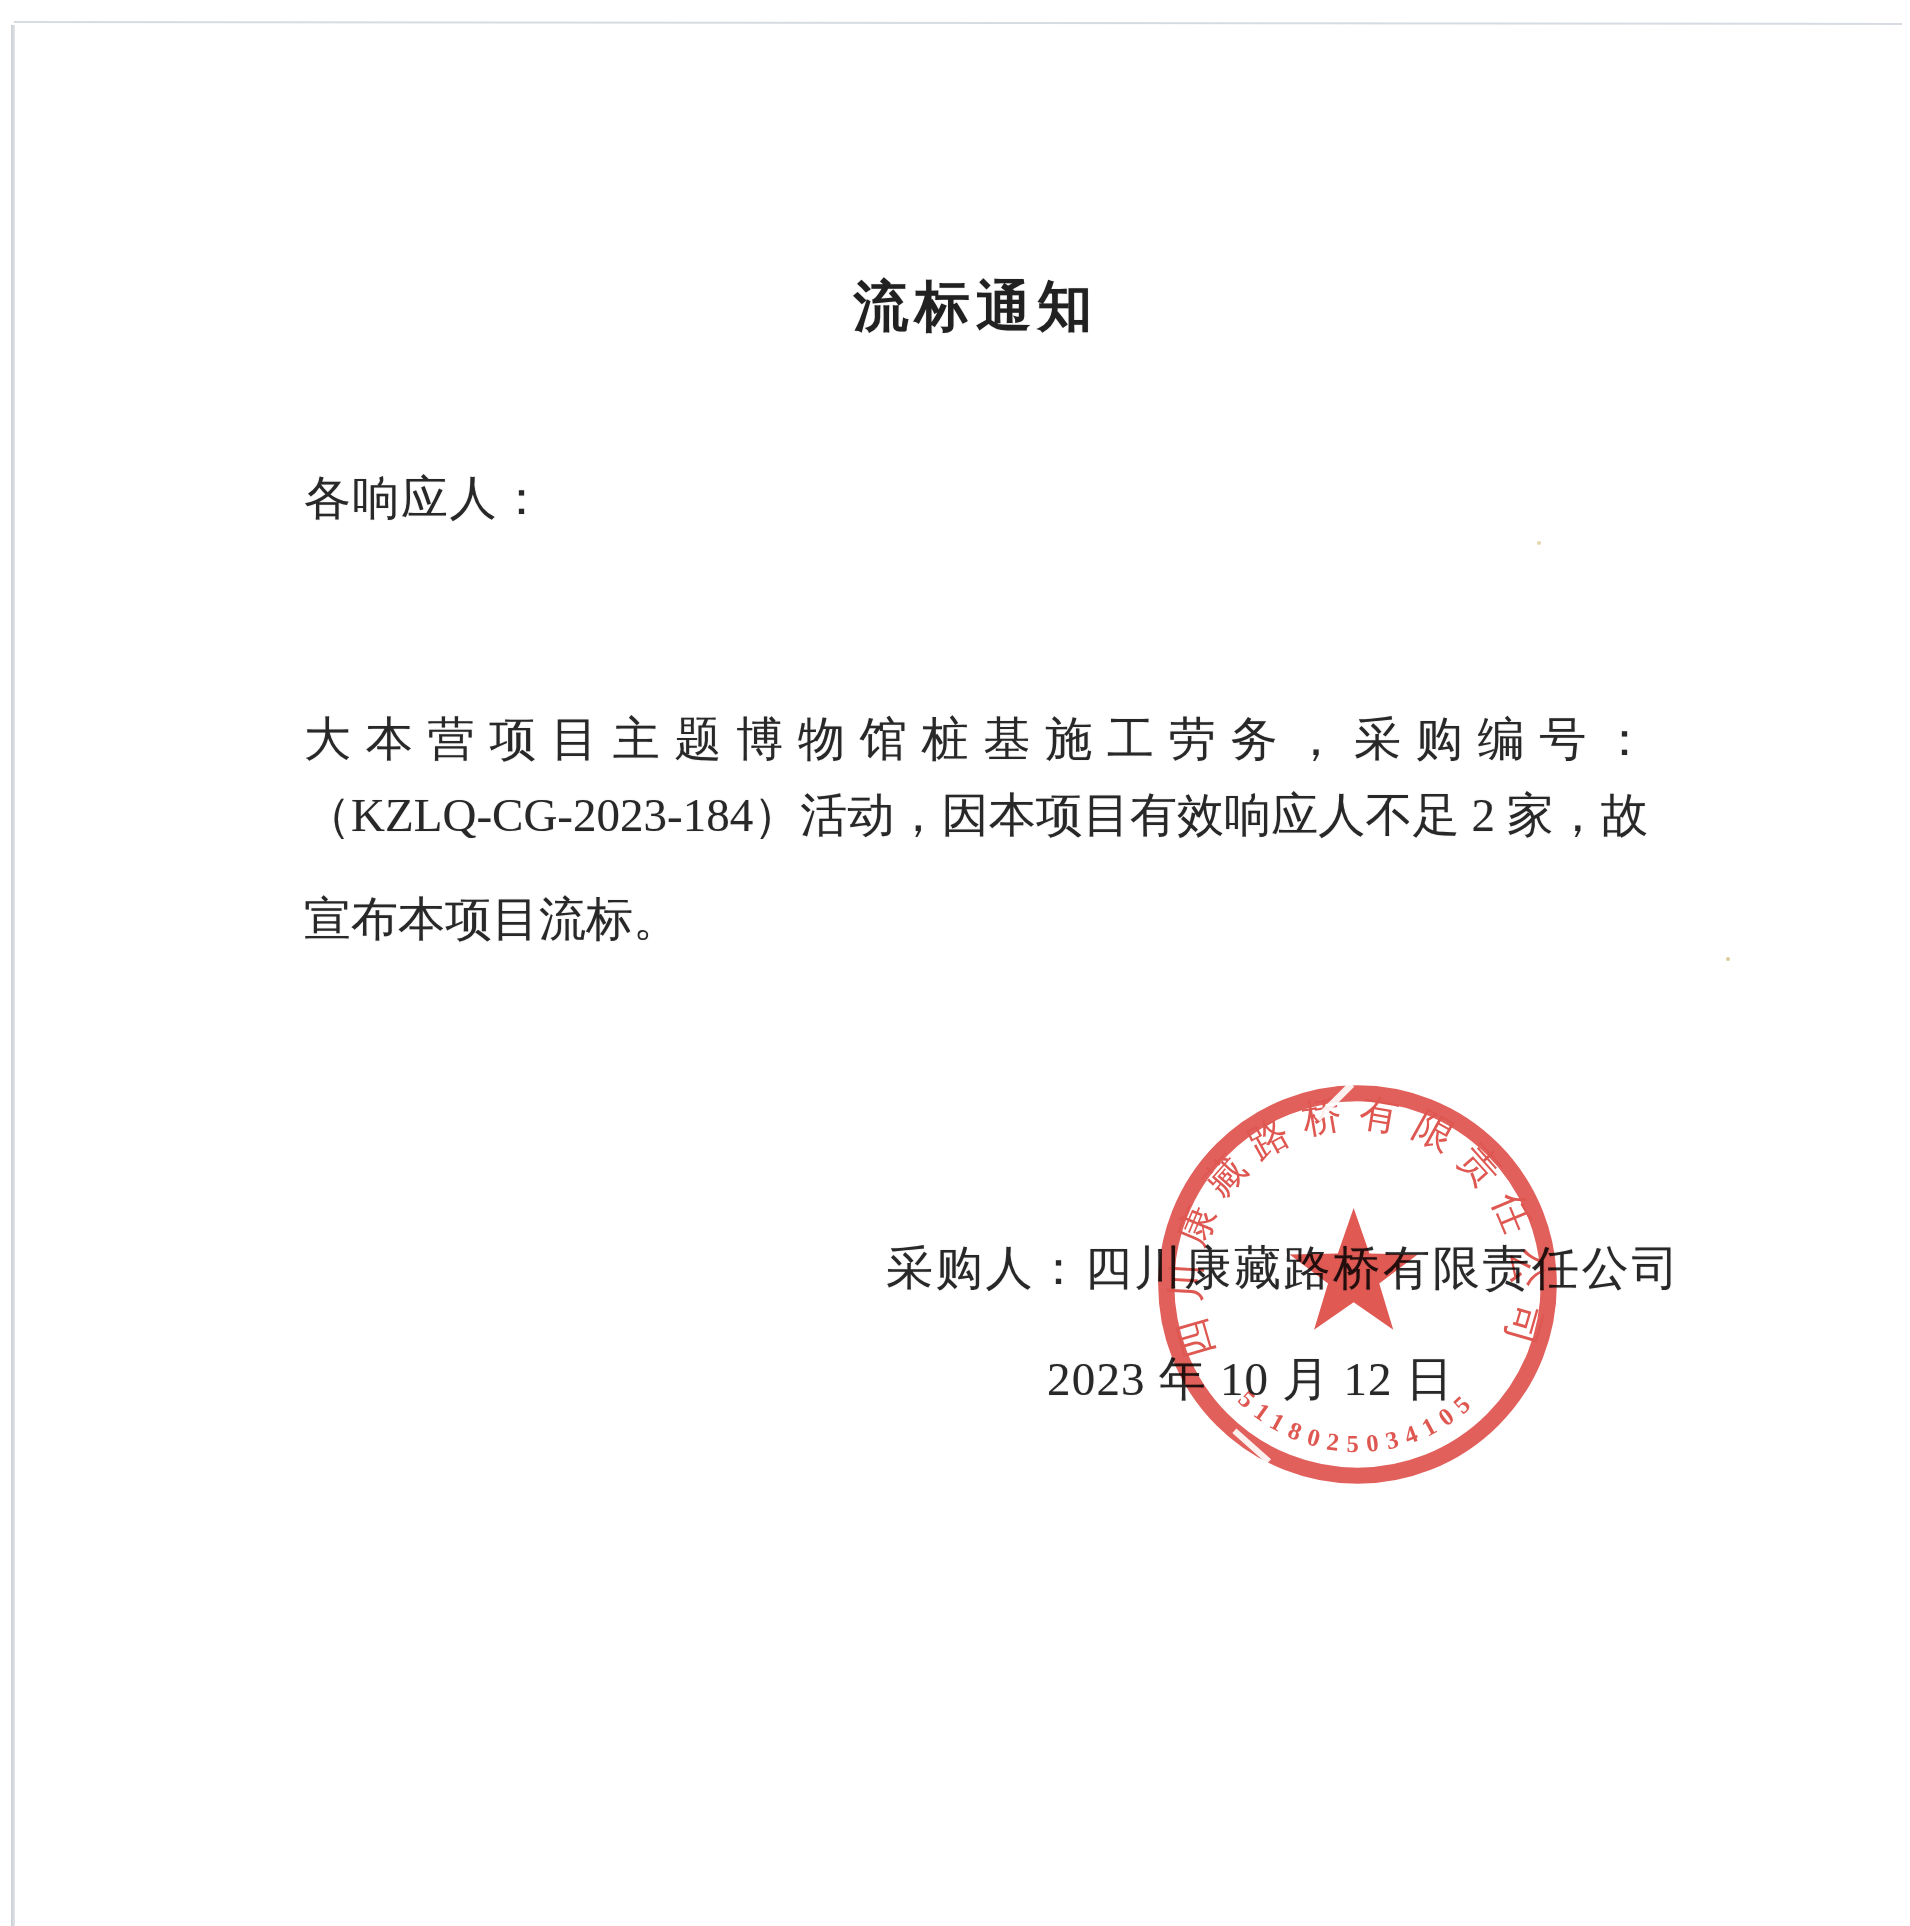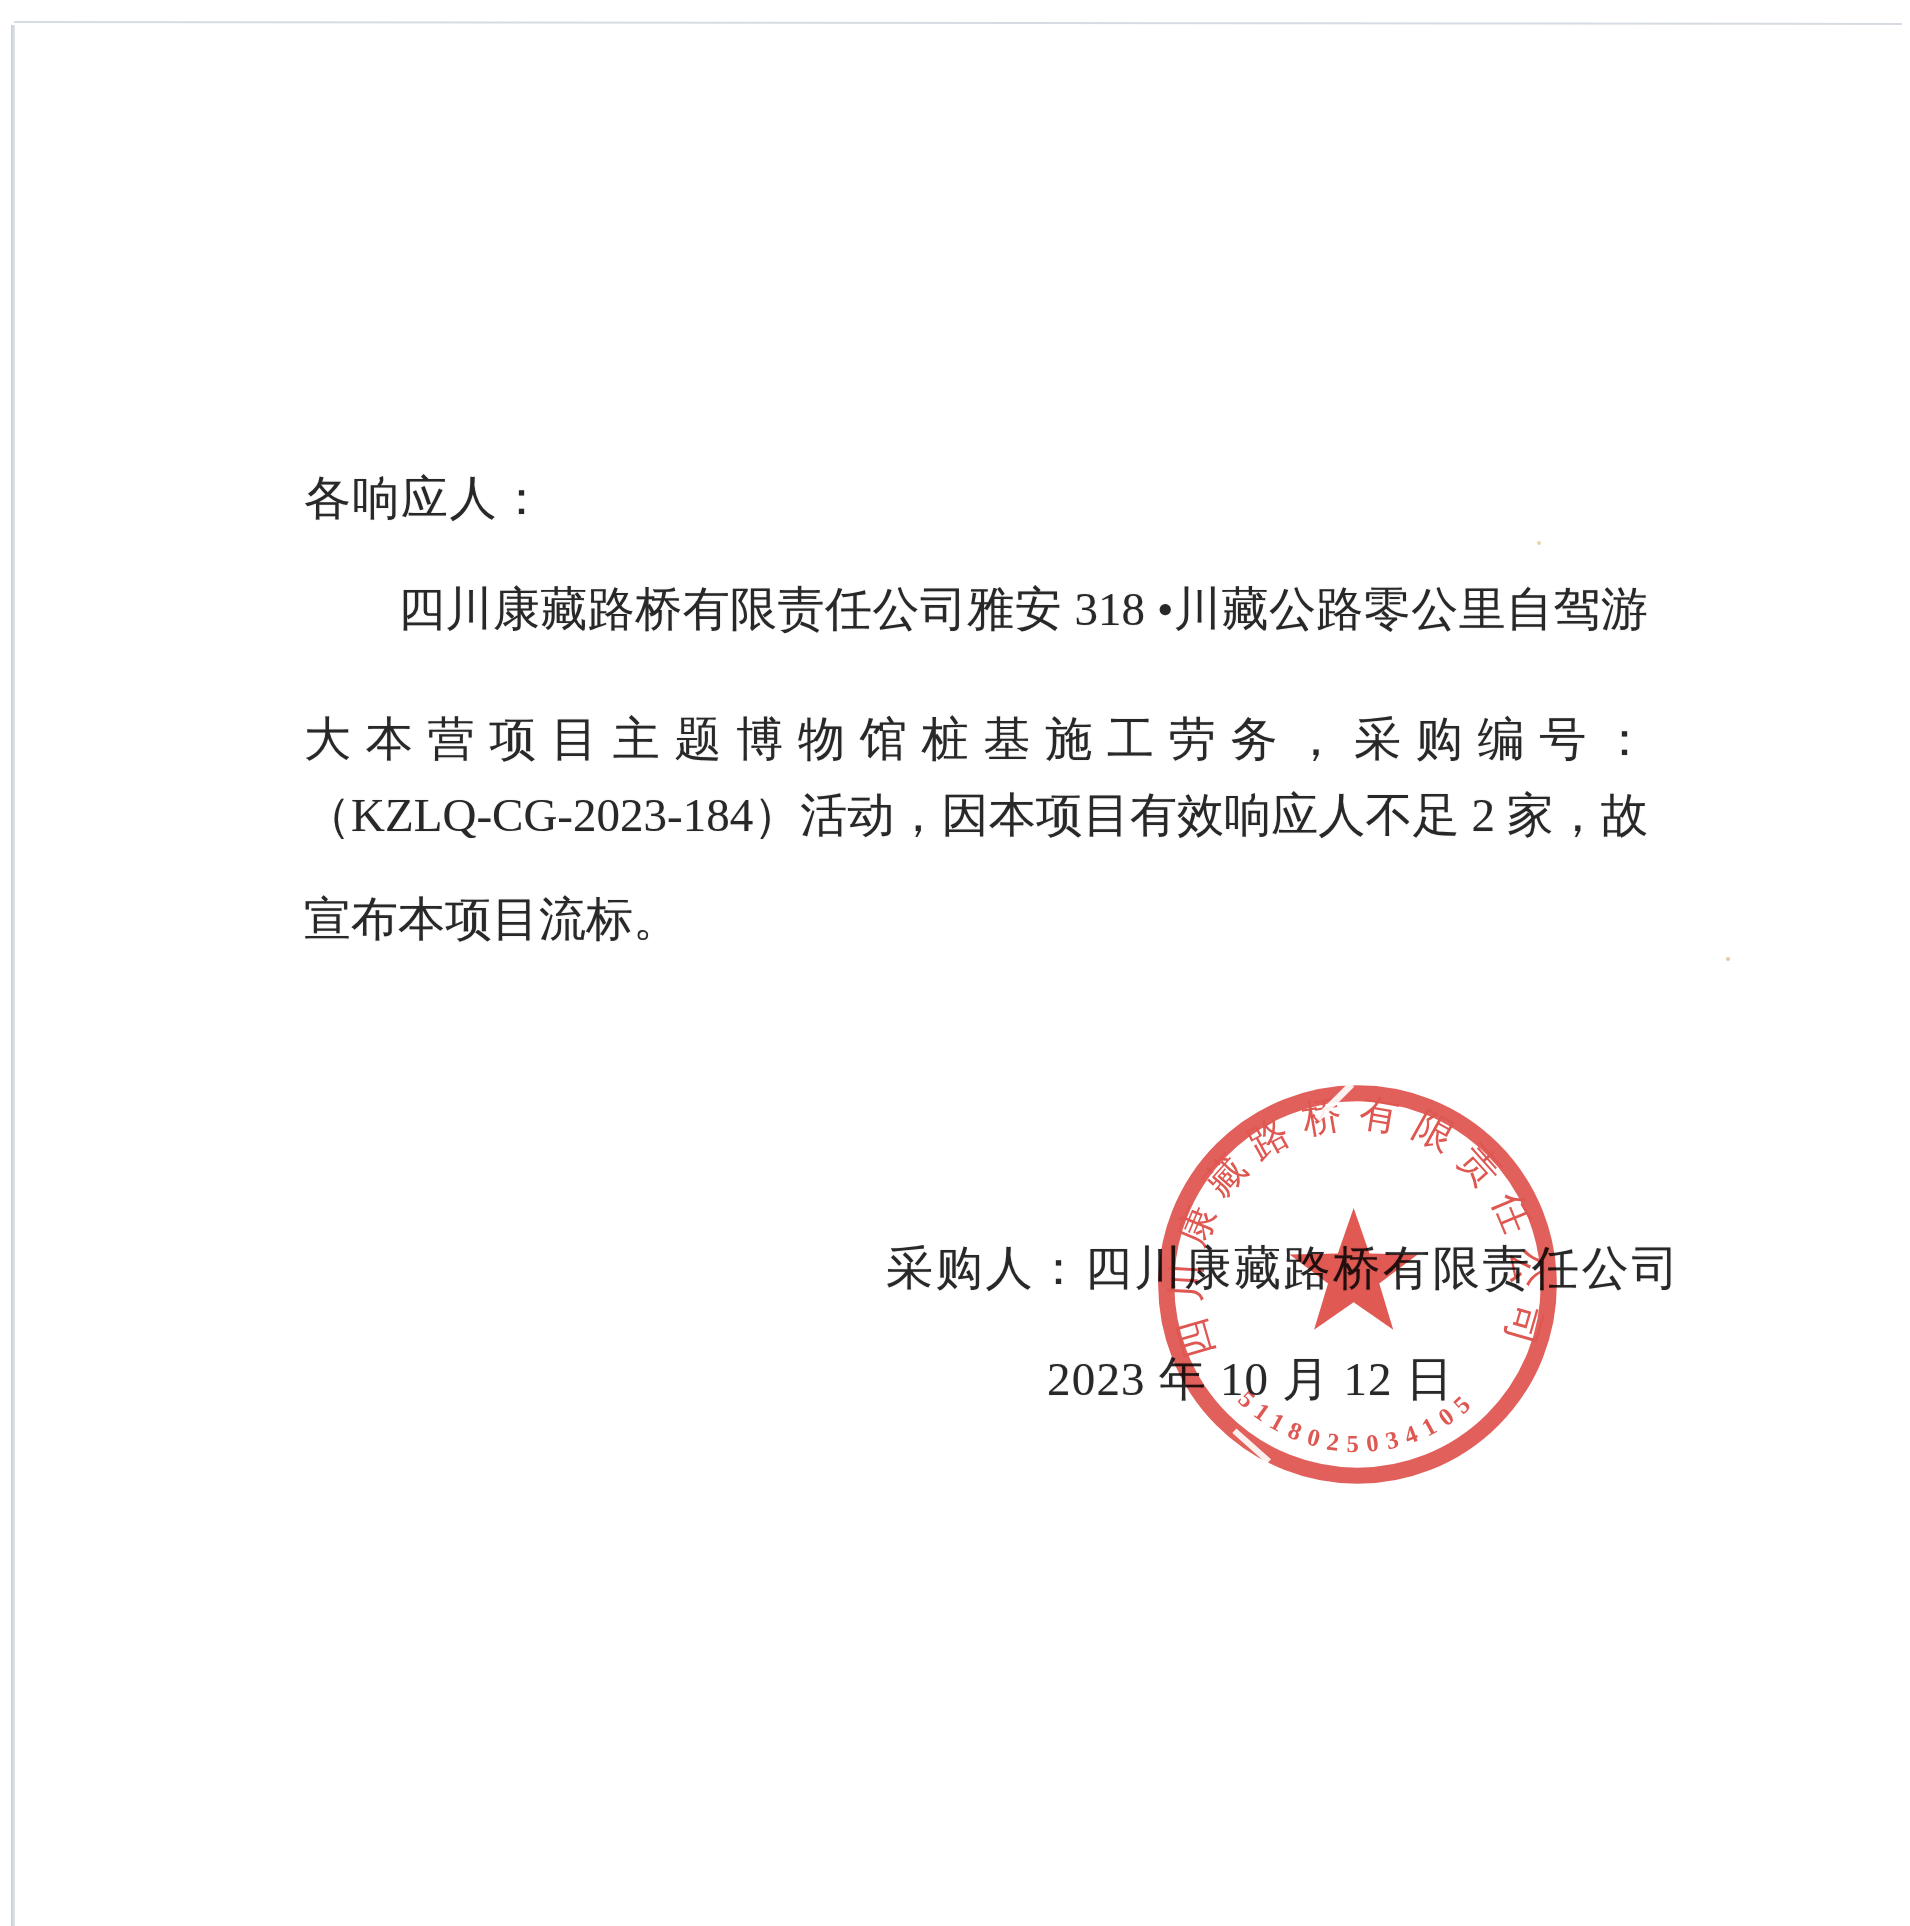--- a/index.html
+++ b/index.html
@@ -72,24 +72,24 @@
 </head>
 <body>
 
 <div class="page">
 
   <div class="scan-top-edge"></div>
   <div class="scan-left-edge"></div>
   <div class="speck s1"></div>
   <div class="speck s2"></div>
 
+  <div class="title doc-text">流标通知</div>
 
   <div class="salutation doc-text">各响应人：</div>
 
-  <div class="para-line p0 doc-text">四川康藏路桥有限责任公司雅安 318 •川藏公路零公里自驾游</div>
   <div class="para-line p1 doc-text">大本营项目主题博物馆桩基施工劳务，采购编号：</div>
   <div class="para-line p2 doc-text">（KZLQ-CG-2023-184）活动，因本项目有效响应人不足 2 家，故</div>
   <div class="para-line p3 doc-text">宣布本项目流标。</div>
 
   <div class="buyer-line doc-text">
     <span>采购人：</span><span>四川康藏路桥有限责任公司</span>
   </div>
 
   <div class="date-line doc-text">2023 年 10 月 12 日</div>
 

